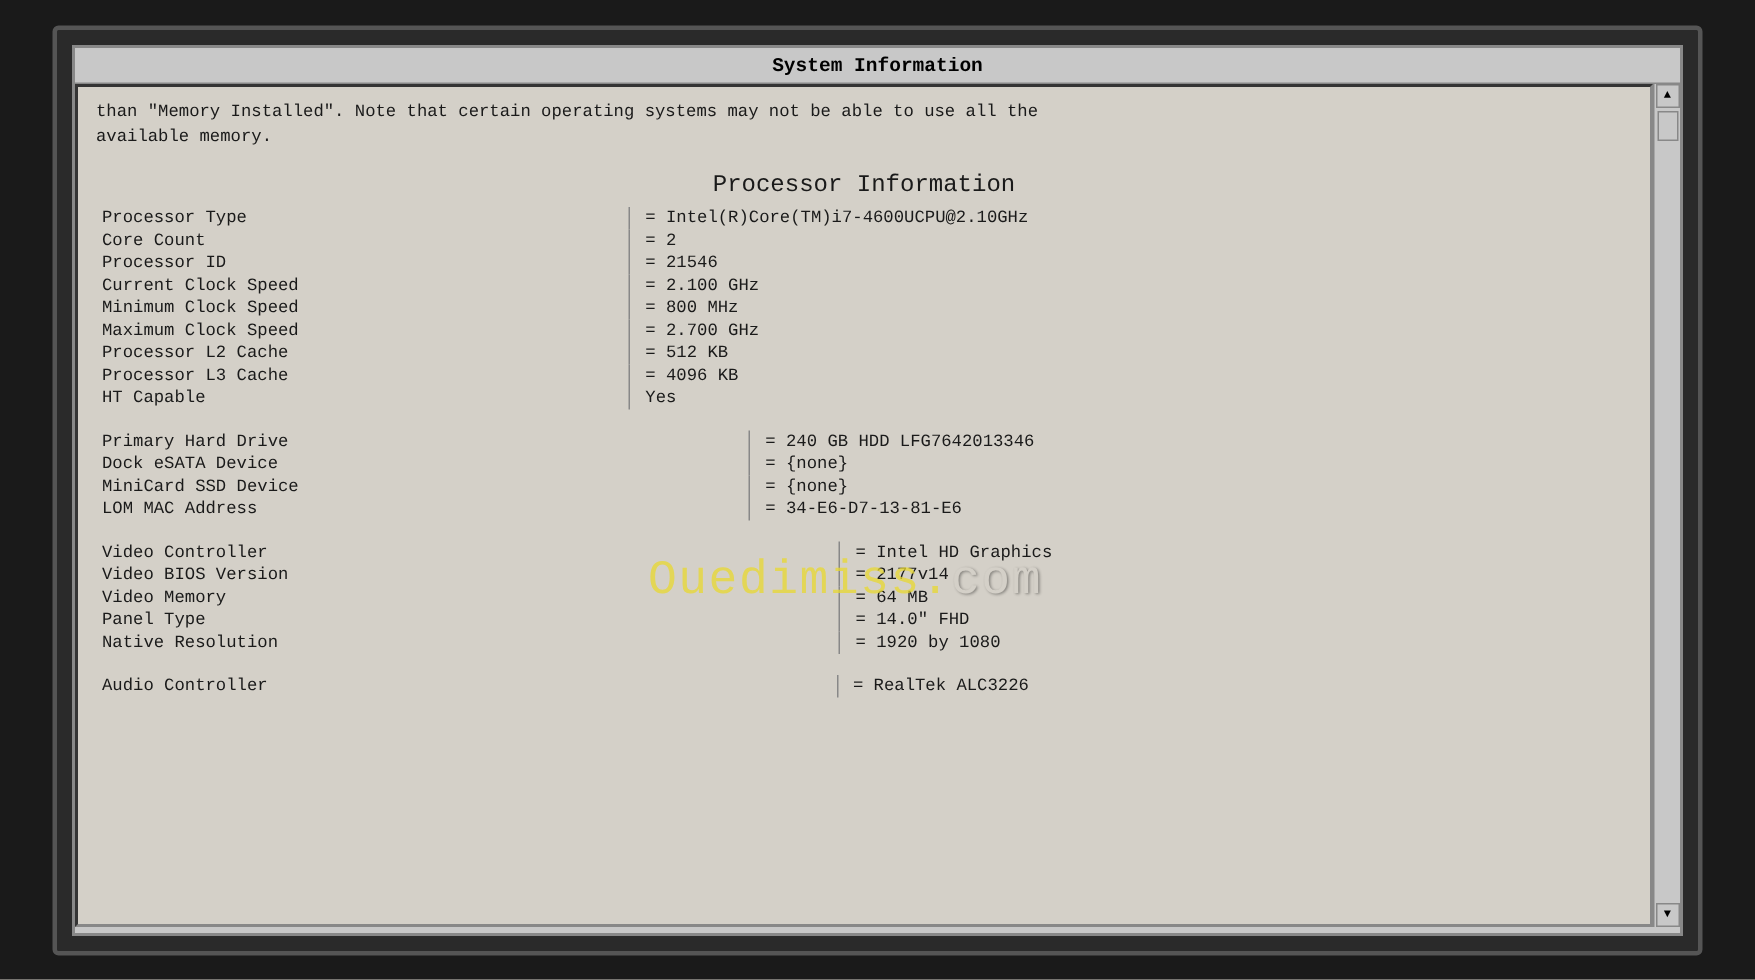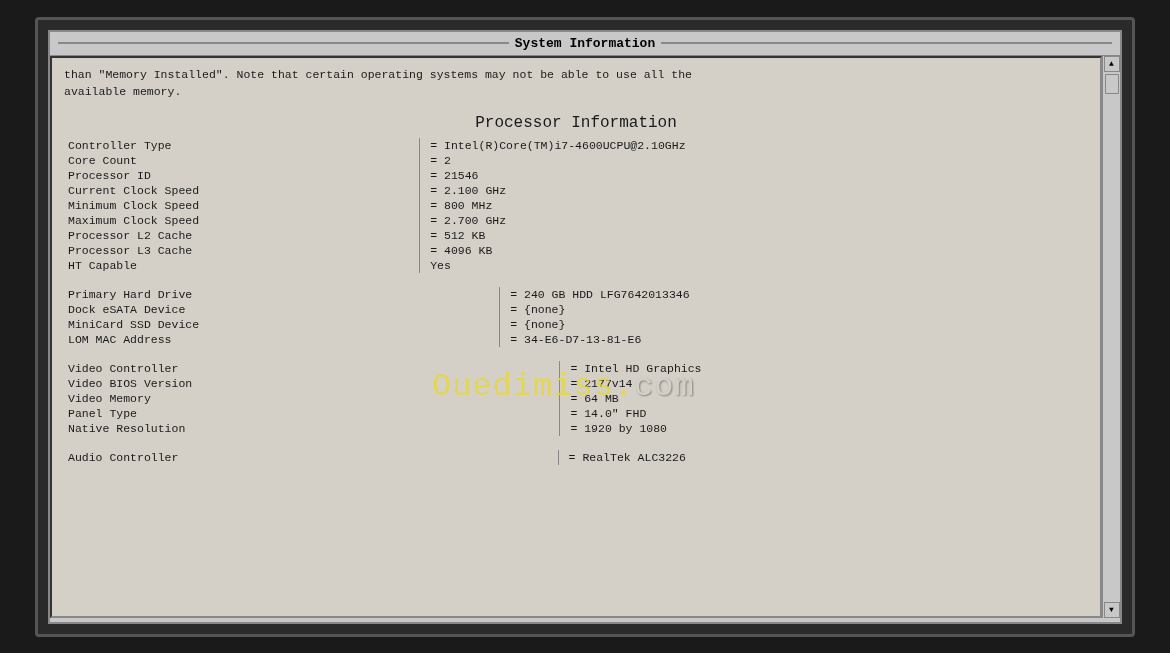--- a/index.html
+++ b/index.html
@@ -34,20 +34,21 @@
 
     .title-bar {
       background: #c8c8c8;
       border-bottom: 1px solid #888;
       padding: 4px 8px;
       font-size: 13px;
       font-weight: bold;
       color: #000;
       display: flex;
       align-items: center;
+      flex-direction: column;
     }
 
     .title-bar-line {
       flex: 1;
       height: 2px;
       background: #888;
       margin-right: 6px;
     }
 
     .content-area {
@@ -172,21 +173,21 @@
 
         <div class="note-text">
           <span>than "Memory Installed". Note that certain operating systems may not be able to use all the</span><br>
           <span>available memory.</span>
         </div>
 
         <div class="section-title">Processor Information</div>
         <table class="info-table">
           <tbody id="processor-rows">
               <tr>
-                <td>Controller Type</td>
+                <td>Processor Type</td>
                 <td>= Intel(R)Core(TM)i7-4600UCPU@2.10GHz</td>
               </tr>
               <tr>
                 <td>Core Count</td>
                 <td>= 2</td>
               </tr>
               <tr>
                 <td>Processor ID</td>
                 <td>= 21546</td>
               </tr>

